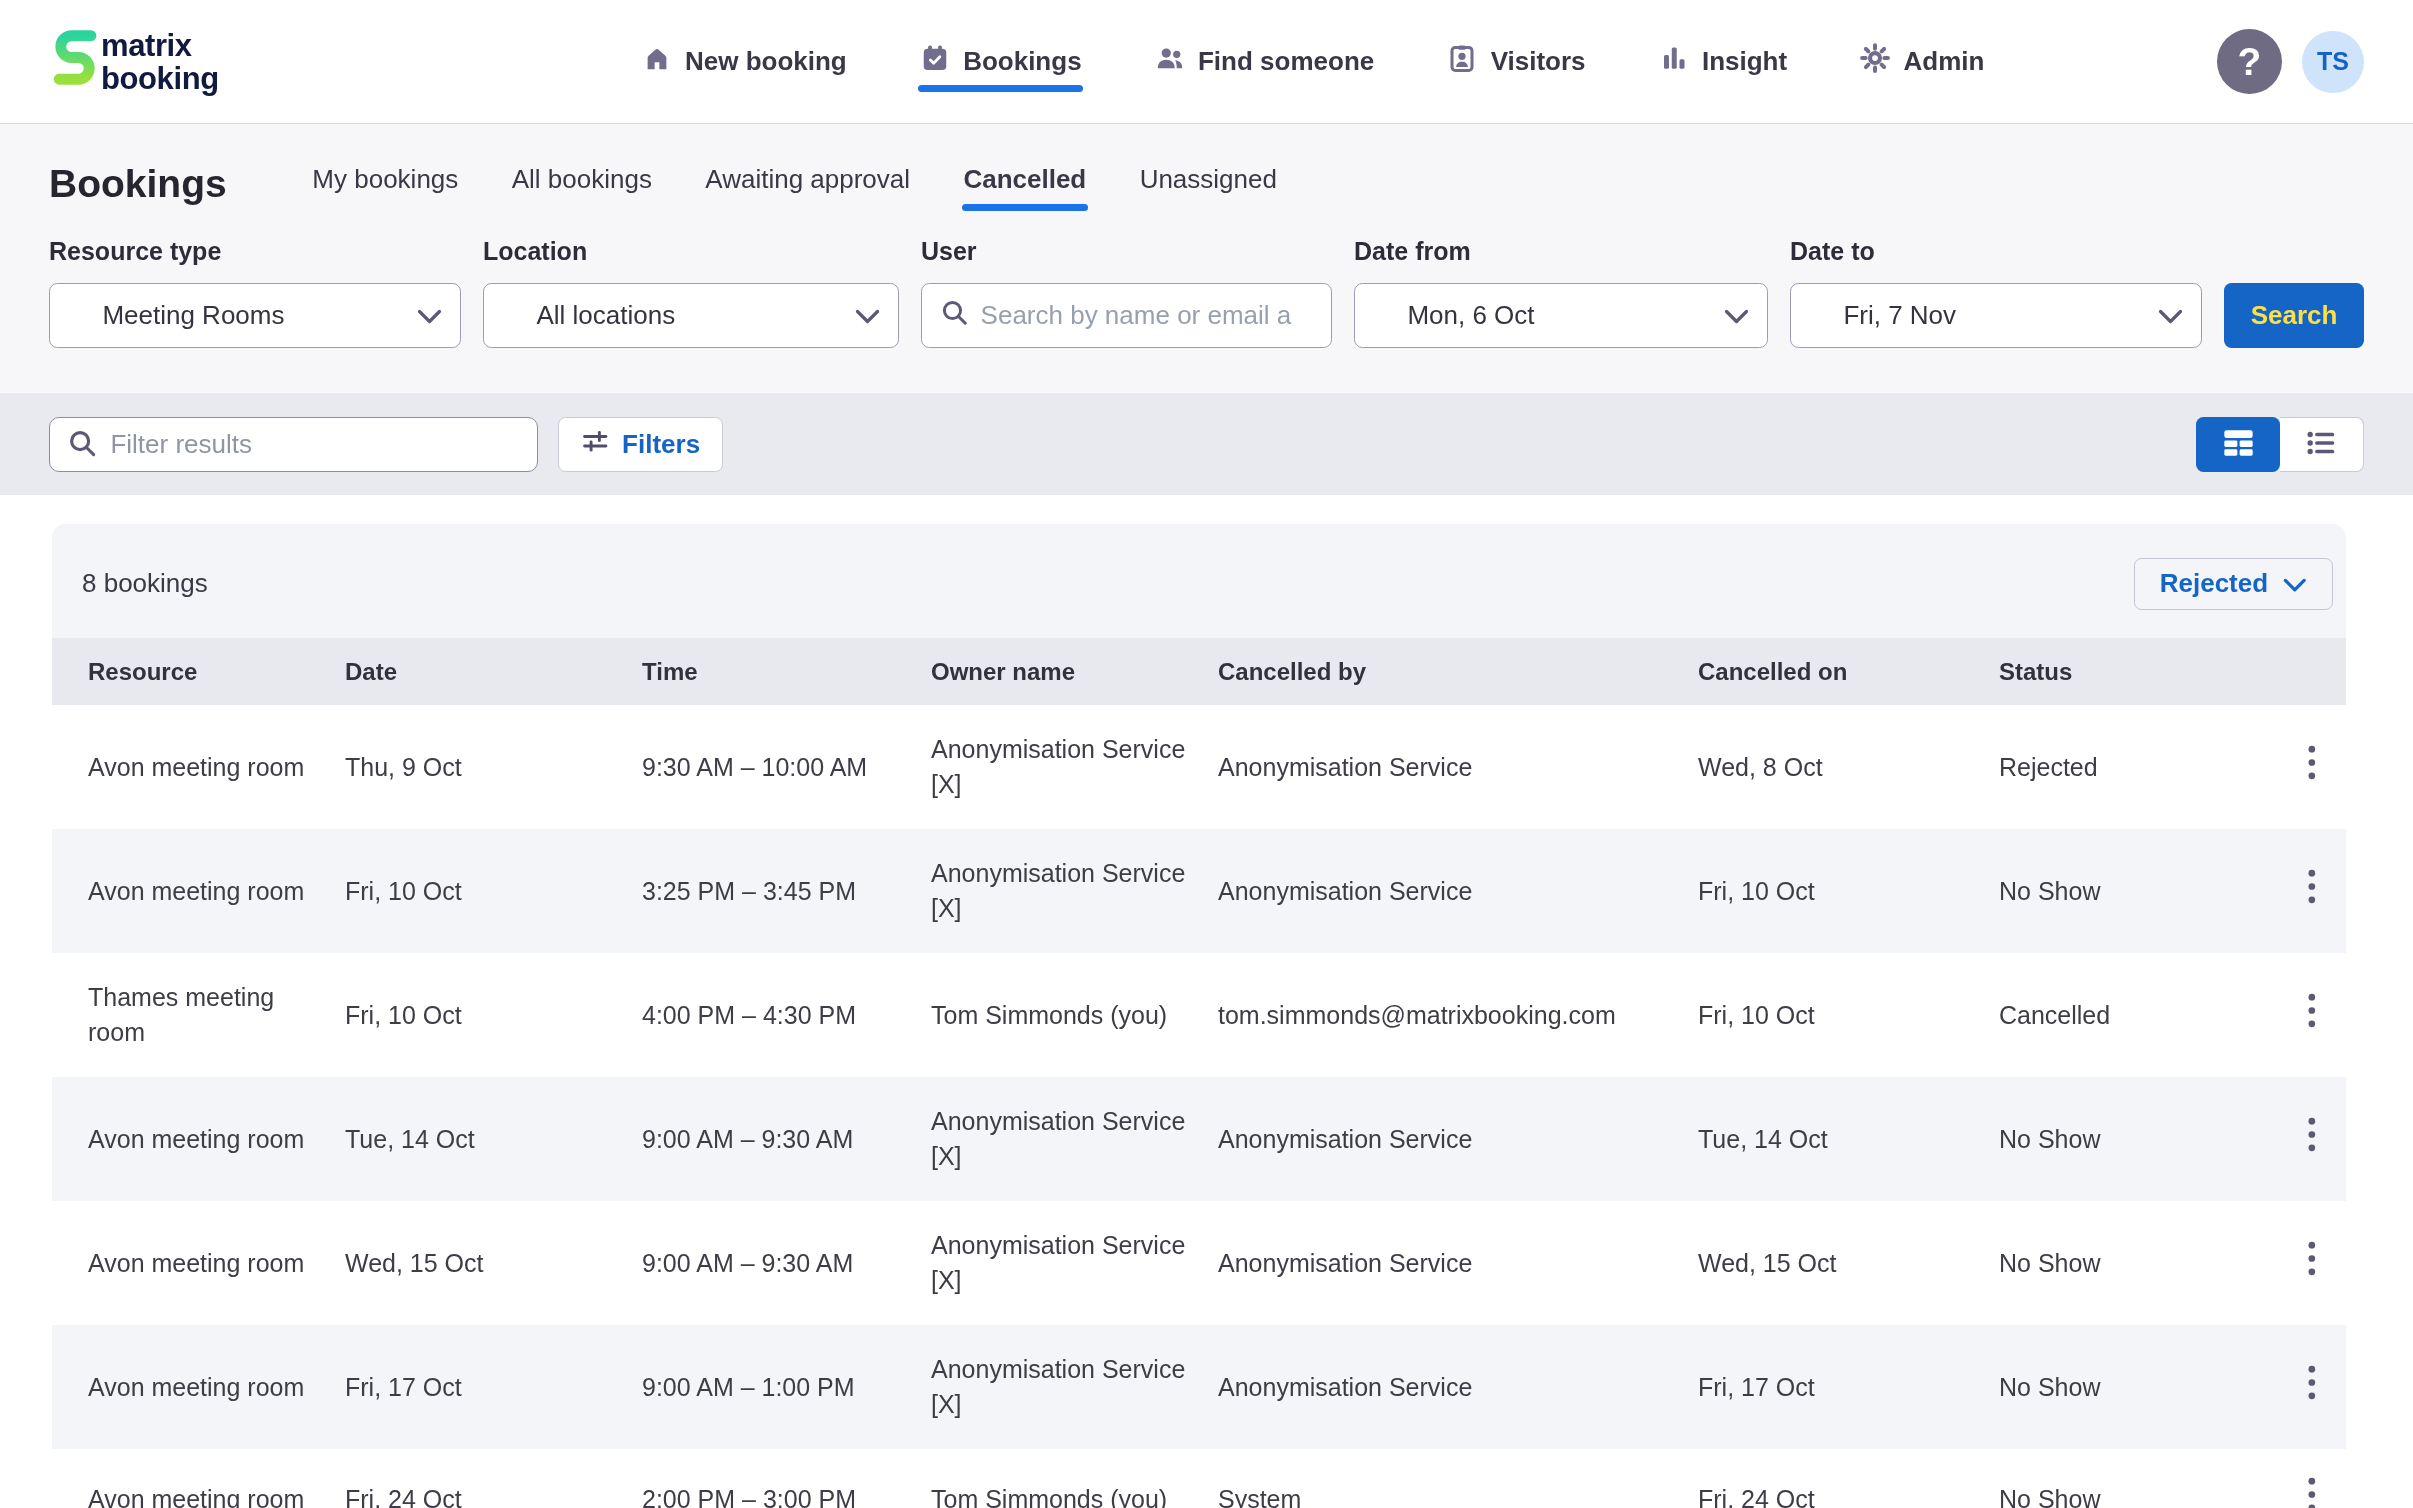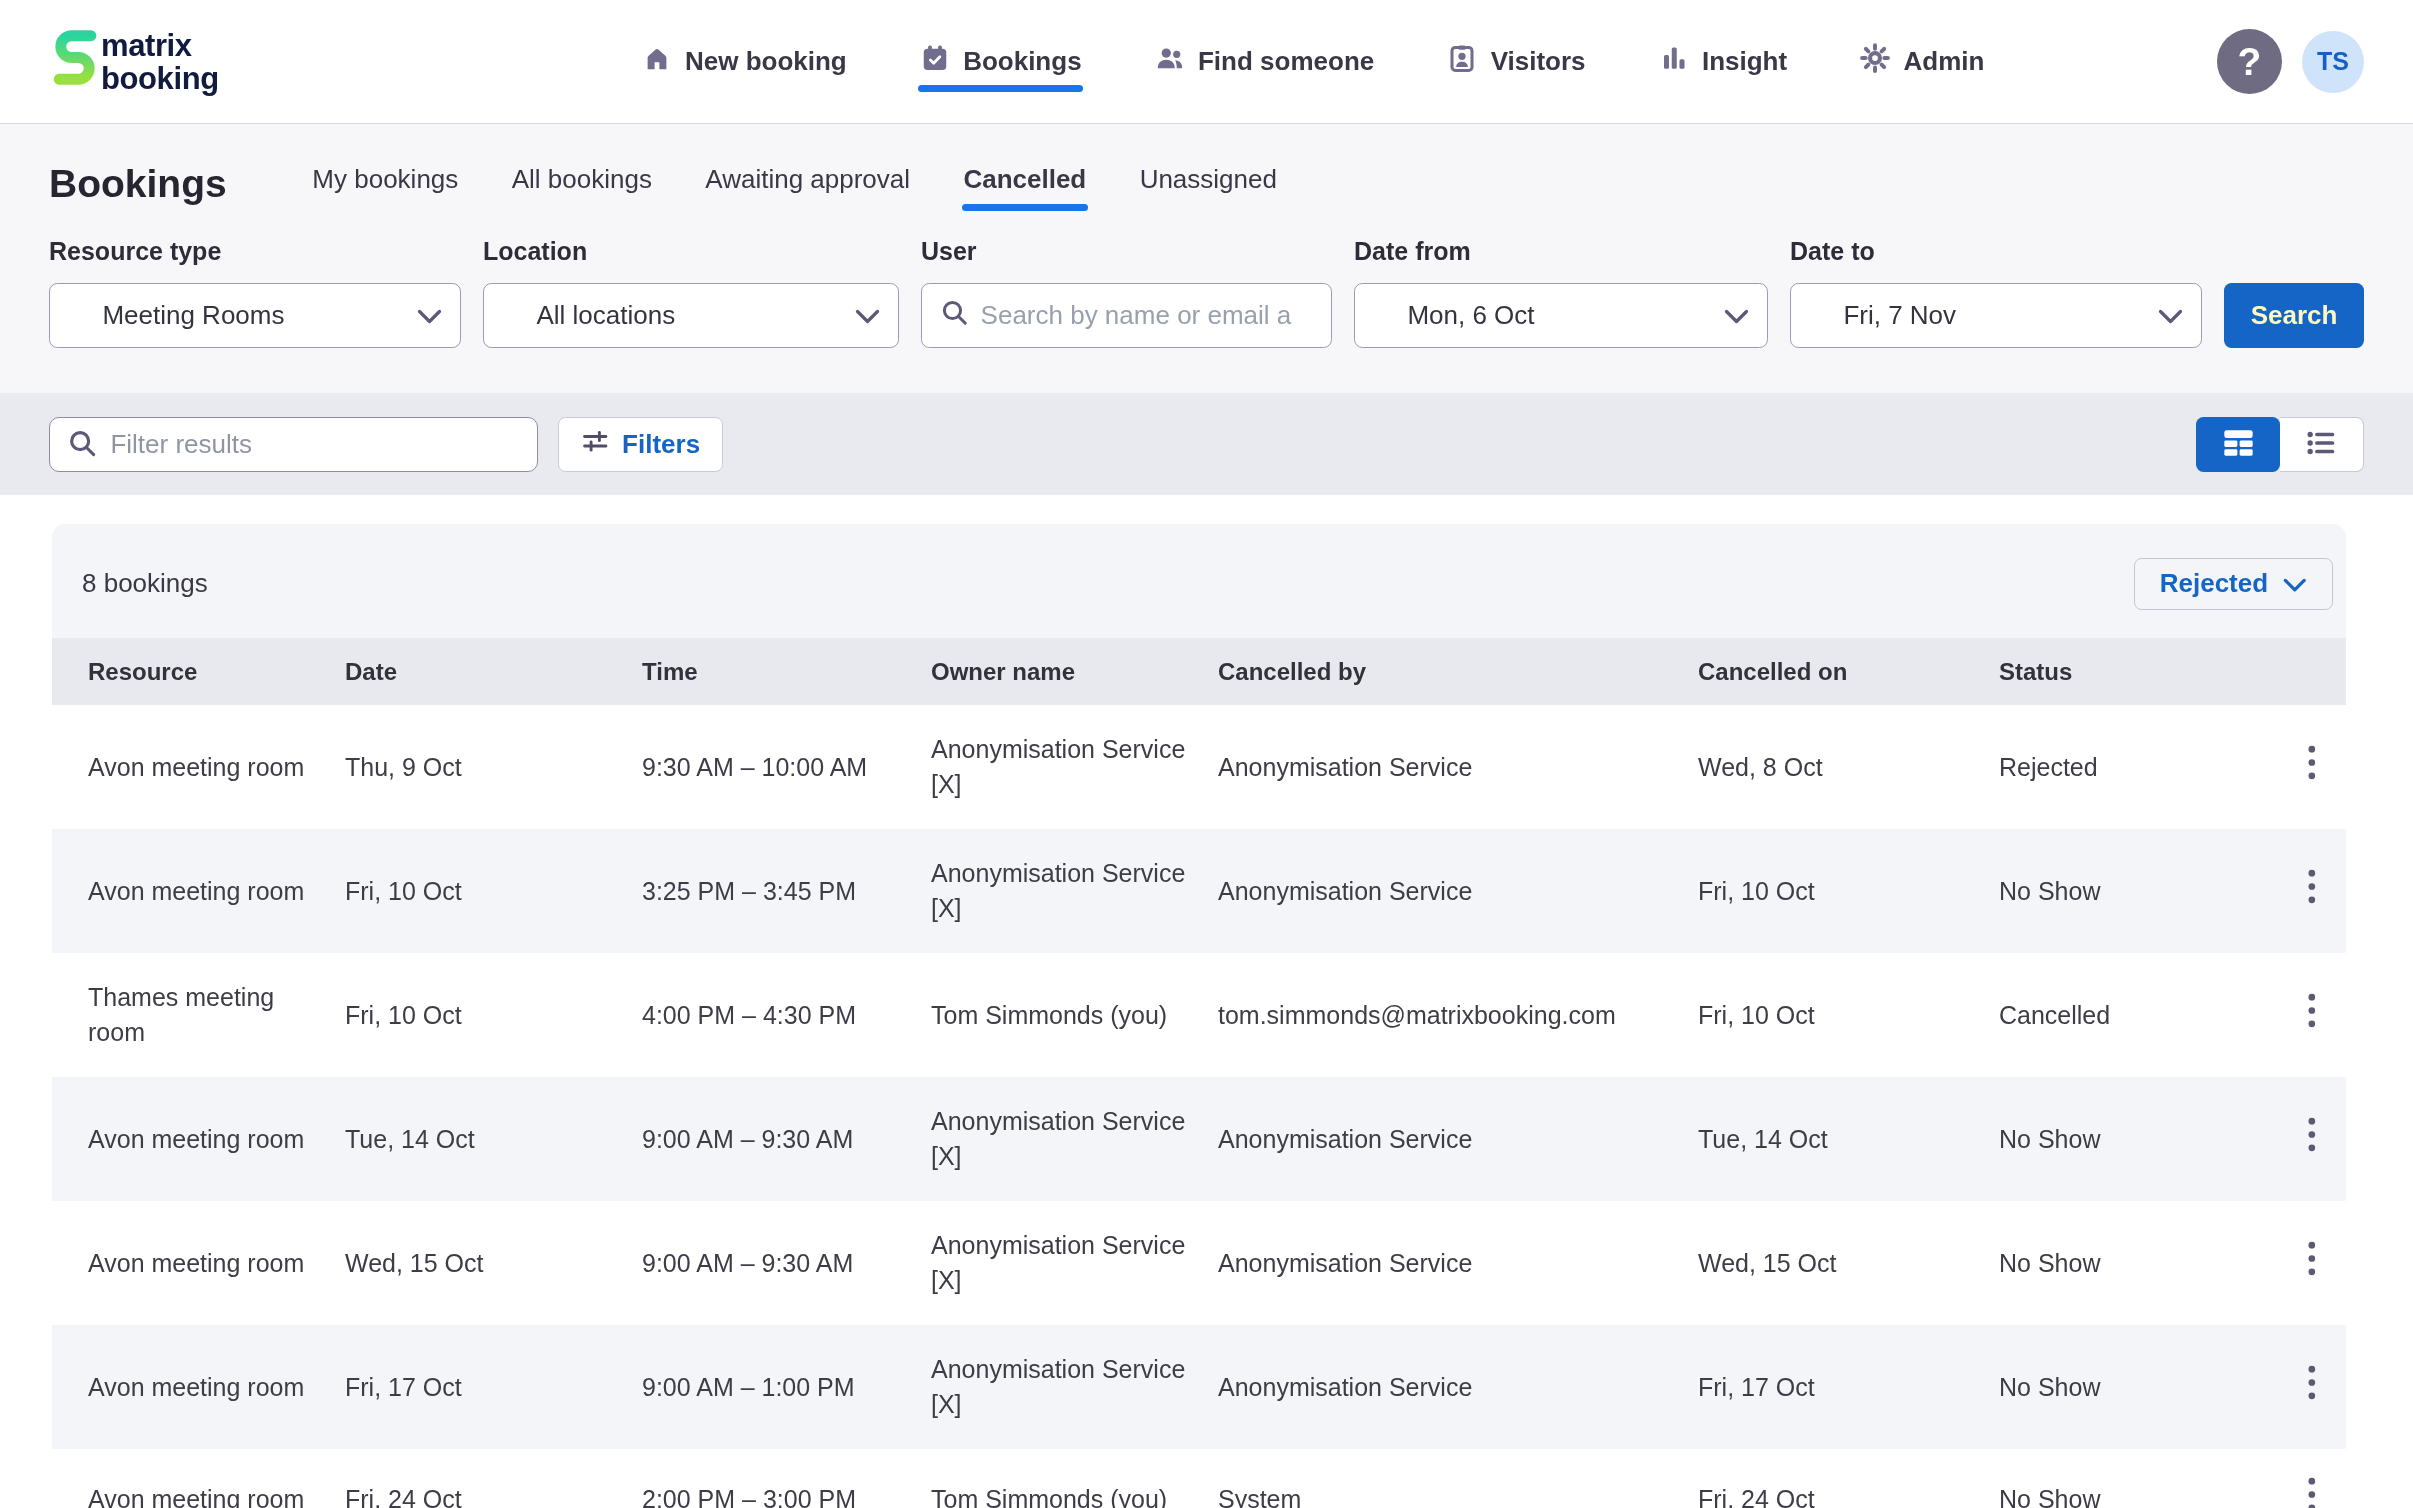--- a/index.html
+++ b/index.html
@@ -38,21 +38,21 @@
   .field-label { font-size:25px; font-weight:700; color:#2e2c38; margin-bottom:17px; }
   .control { height:65px; background:#fff; border:1.7px solid #9d9ab2; border-radius:8.4px;
     display:flex; align-items:center; padding:0 18.4px; font-size:26px; color:#35333f; cursor:pointer; }
   .control .value { flex:1; white-space:nowrap; overflow:hidden;margin-left:34px; }
   .control svg.chev { width:25px; height:15px; flex:none; }
   .w1{width:412px} .w2{width:416px} .w3{width:411px} .w4{width:414px} .w5{width:412px}
   .user-input { gap:11.7px; cursor:text; }
   .user-input input { border:0; outline:0; flex:1; font-size:26px; min-width:0;
     font-family:"Liberation Sans",sans-serif; color:#35333f; background:transparent; }
   .user-input input::placeholder { color:#99a0ad; }
-  .search-btn { height:65px; flex:1; background:#1465c5; color:#fef9c3; border:0; border-radius:7.5px;
+  .search-btn { height:65px; flex:1; background:#1465c5; color:#fde047; border:0; border-radius:7.5px;
     font-size:26px; font-weight:700; font-family:"Liberation Sans",sans-serif; cursor:pointer; }
 
   
   .band3 { height:102px; background:#e9eaef; display:flex; align-items:center; padding:16px 49px; gap:20px; }
   .filter-input { width:489px; height:55px; background:#fff; border:1.7px solid #8f8ba6; border-radius:10px;
     display:flex; align-items:center; gap:13.4px; padding:0 17px; }
   .filter-input input { border:0; outline:0; flex:1; font-size:26px; background:transparent;
     font-family:"Liberation Sans",sans-serif; color:#35333f; }
   .filter-input input::placeholder { color:#8f95a3; }
   .filters-btn { height:55px; padding:0 22px; background:#fff; border:1.7px solid #c7c9d4; border-radius:7.5px;

